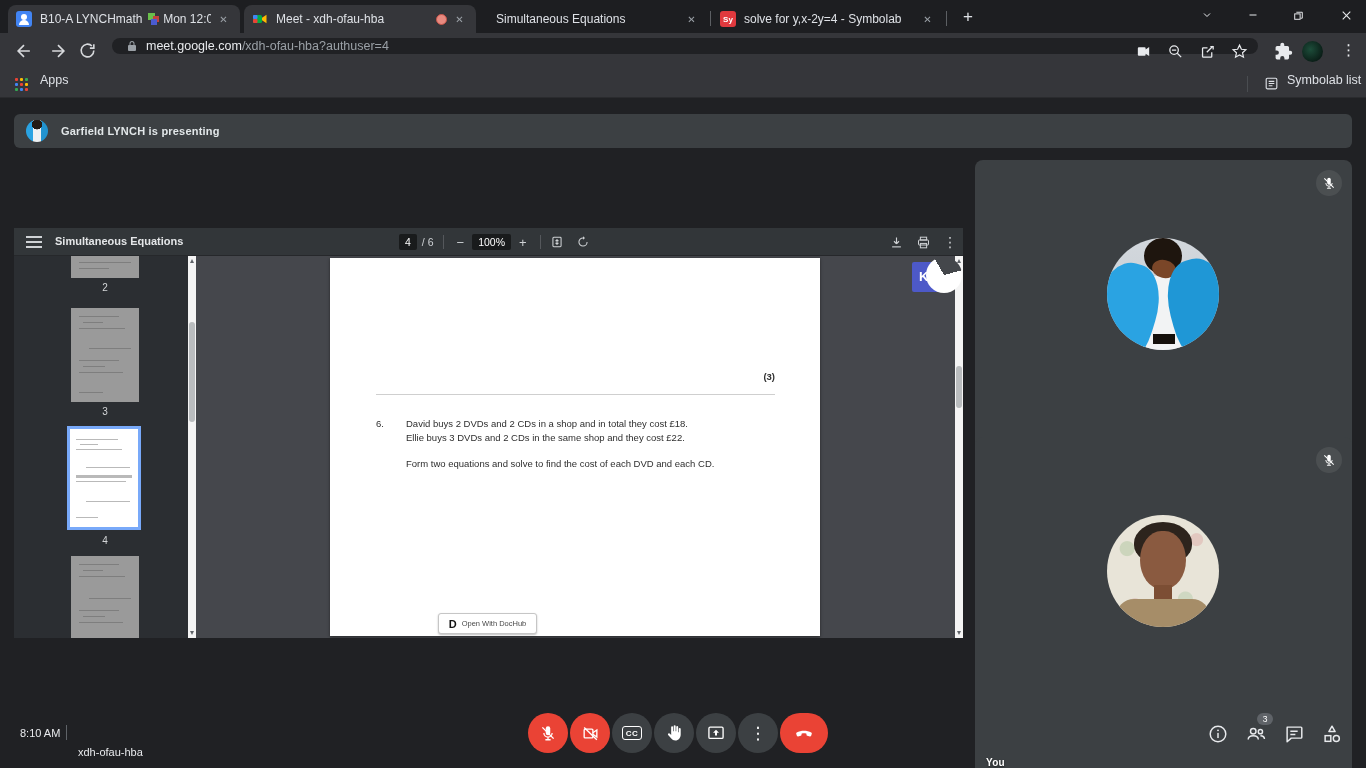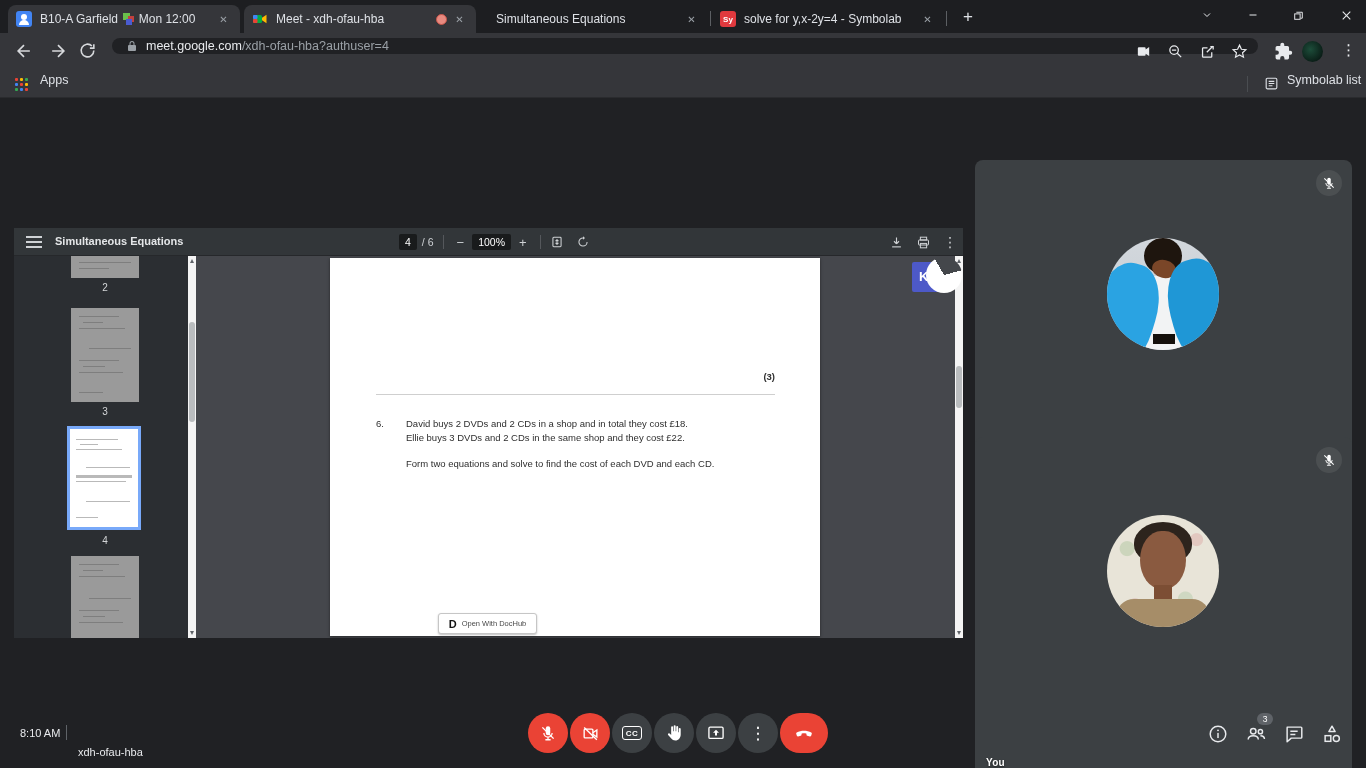--- a/index.html
+++ b/index.html
@@ -121,21 +121,21 @@
   .badge{position:absolute;top:-10px;left:12px;min-width:16px;height:12px;border-radius:6px;background:#5f6368;color:#fff;font-size:8.5px;line-height:12px;text-align:center;}
 </style>
 </head>
 <body>
 
 <div id="root">
 
   <div id="tabstrip">
     <div class="tab filled" style="left:8px;width:232px;">
       <span class="favicon fav-blue"></span>
-      <span class="tab-title"><span>B10-A Garfield</span>
+      <span class="tab-title"><span>B10-A LYNCHmath</span>
         <span class="title-glyph" style="display:inline-block;vertical-align:-2px;"><i style="left:0;top:0;width:7px;height:7px;background:#6abf4b;"></i><i style="left:5px;top:3px;width:6px;height:6px;background:#c2413e;"></i><i style="left:3px;top:6px;width:6px;height:6px;background:#4a5bd0;"></i></span>
         <span>Mon 12:00</span></span>
       <span class="tab-close">✕</span>
     </div>
     <div class="tab filled" style="left:244px;width:232px;">
       <span class="favicon">
         <svg width="16" height="16" viewBox="0 0 16 16">
             <rect x="1" y="4" width="9" height="8" rx="1.5" fill="#00ac47"></rect>
             <rect x="1" y="4" width="4.5" height="4" rx="1" fill="#4285f4"></rect>
             <rect x="1" y="8" width="4.5" height="4" rx="1" fill="#ea4335"></rect>
@@ -255,20 +255,24 @@
     <span style="position:absolute;left:1247px;top:6px;width:1px;height:16px;background:#4a4d51;"></span>
     <span style="position:absolute;left:1264px;top:6px;">
       <svg width="15" height="15" viewBox="0 0 24 24" fill="none" stroke="#dee1e6" stroke-width="1.8">
           <rect x="3.5" y="3.5" width="17" height="17" rx="2"></rect>
           <path d="M7.5 8.5h9M7.5 12h9M7.5 15.5h6"></path>
         </svg>
     </span>
     <span class="bm-label" style="left:1287px;">Symbolab list</span>
   </div>
 
+  <div id="banner">
+    <div class="bavatar"></div>
+    <div class="btext">Garfield LYNCH is presenting</div>
+  </div>
 
   <div id="pdfwin">
     <div id="pdftoolbar">
       <span class="burger">
           <i></i>
           <i></i>
           <i style="margin-bottom:0;"></i>
         </span>
       <span id="pdftitle">Simultaneous Equations</span>
       <span id="pdfcenter">

